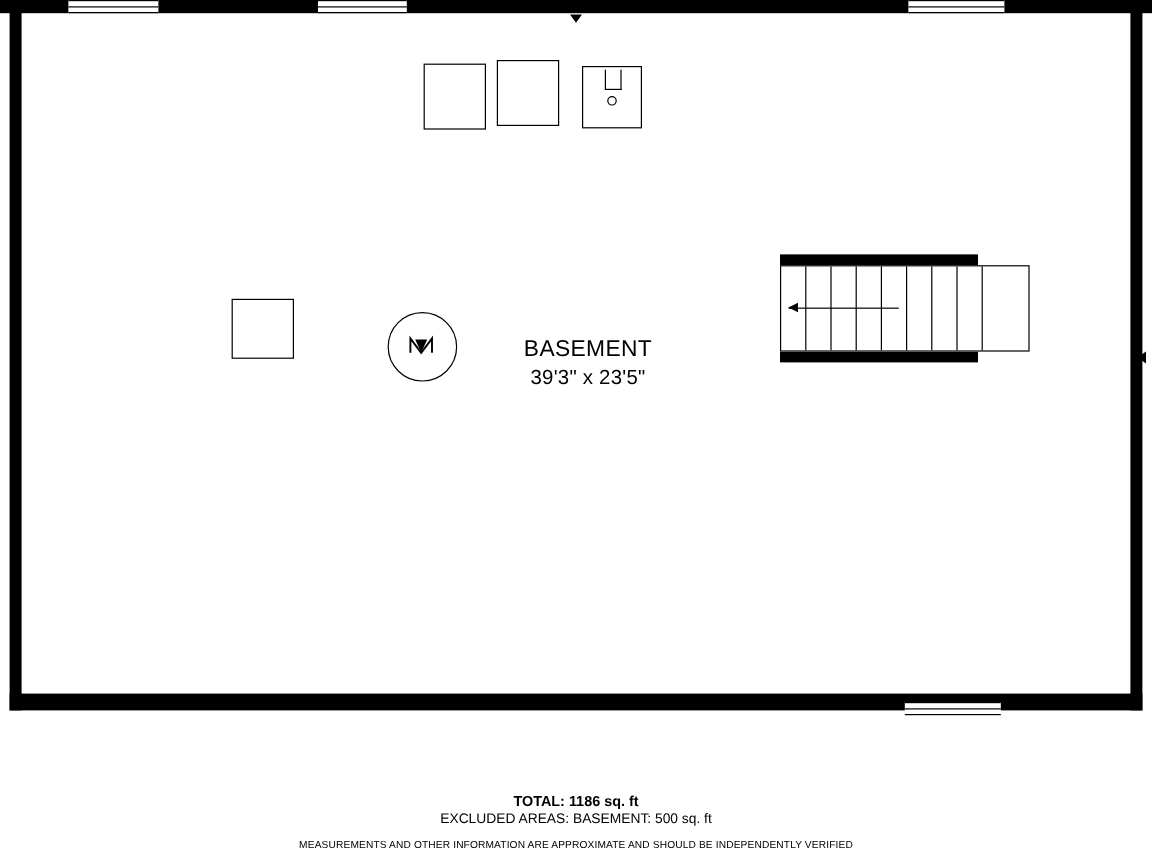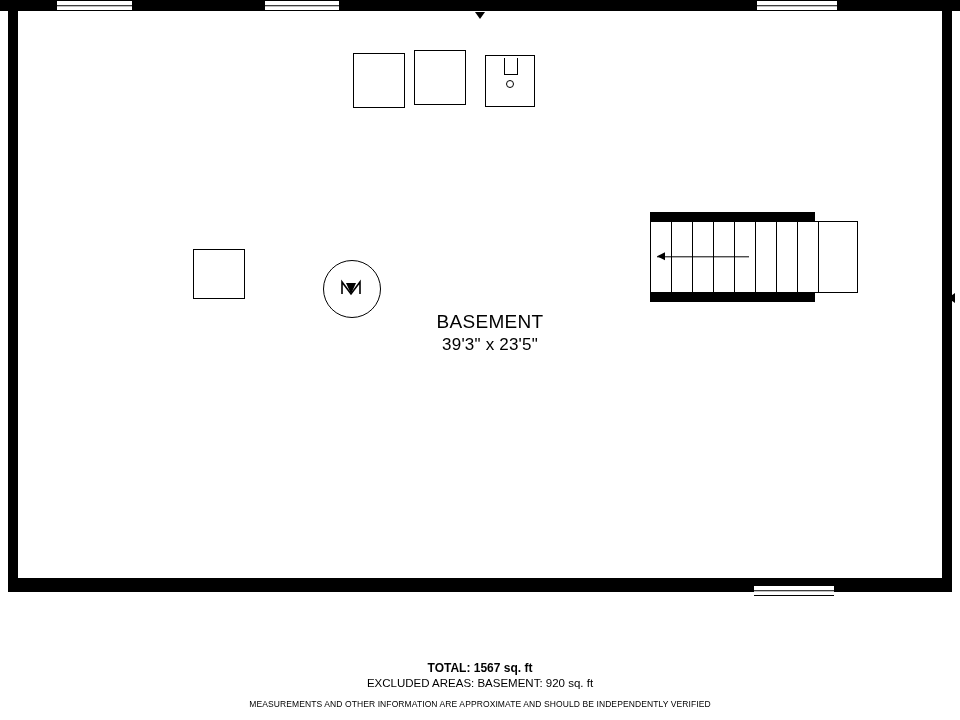--- a/index.html
+++ b/index.html
@@ -197,21 +197,20 @@
     top: 280px;
     width: 180px;
     text-align: center;
     color: #000;
   }
   .room-name {
     font-size: 19px;
     font-weight: 400;
     line-height: 24px;
     letter-spacing: 0.3px;
-    margin-top: 30px;
   }
   .room-dims {
     font-size: 17px;
     font-weight: 400;
     line-height: 22px;
     letter-spacing: 0.2px;
   }
 
   
   .footer {
@@ -295,18 +294,18 @@
   <div class="tri tri-up marker-bottom"></div>
   <div class="tri tri-right marker-left"></div>
   <div class="tri tri-left marker-right"></div>
 
   <div class="room-label">
     <div class="room-name">BASEMENT</div>
     <div class="room-dims">39'3" x 23'5"</div>
   </div>
 
   <div class="footer">
-    <div class="footer-total">TOTAL: 1567 sq. ft</div>
-    <div class="footer-line">EXCLUDED AREAS: BASEMENT: 920 sq. ft</div>
+    <div class="footer-total">TOTAL: 1186 sq. ft</div>
+    <div class="footer-line">EXCLUDED AREAS: BASEMENT: 500 sq. ft</div>
     <div class="footer-disclaimer">MEASUREMENTS AND OTHER INFORMATION ARE APPROXIMATE AND SHOULD BE INDEPENDENTLY VERIFIED</div>
   </div>
 
 </div>
 
 </body></html>

